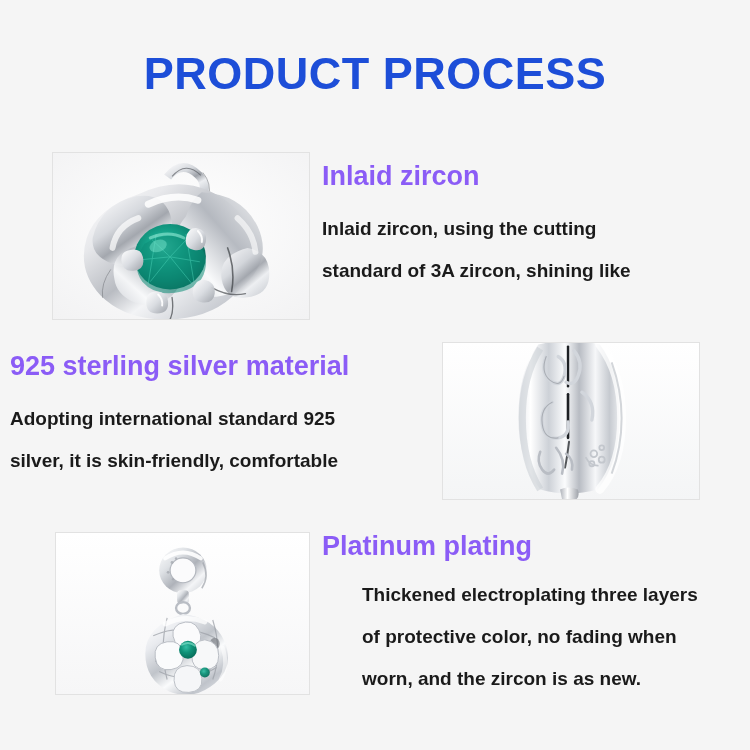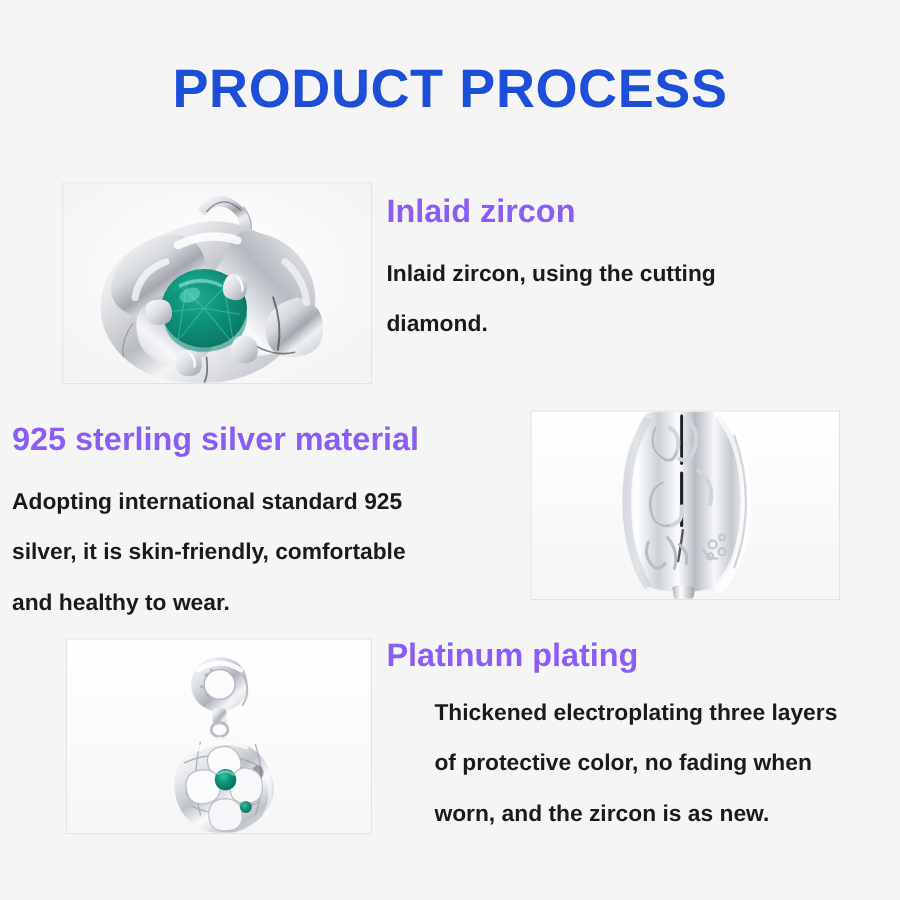--- a/index.html
+++ b/index.html
@@ -173,28 +173,27 @@
         <path d="M152 128 q12 2 11 14 q-1 10 -12 9 q-11 -1 -10 -12 q1 -11 11 -11 z" fill="url(#prong1)" opacity="0.95"></path>
         <path d="M146 79 q5 5 4 11" fill="none" stroke="#ffffff" stroke-width="2" stroke-linecap="round" opacity="0.9"></path>
         <path d="M106 143 q5 5 4 11" fill="none" stroke="#ffffff" stroke-width="2" stroke-linecap="round" opacity="0.9"></path>
       </g>
     </svg>
   </div>
 
   <div class="block-heading" id="blk1-heading">Inlaid zircon</div>
   <div class="block-body" id="blk1-body">
     <span class="ln">Inlaid zircon, using the cutting</span>
-    <span class="ln">diamond.</span>
+    <span class="ln">standard of 3A zircon, shining like</span>
   </div>
 
   <div class="block-heading" id="blk2-heading">925 sterling silver material</div>
   <div class="block-body" id="blk2-body">
     <span class="ln">Adopting international standard 925</span>
     <span class="ln">silver, it is skin-friendly, comfortable</span>
-    <span class="ln">and healthy to wear.</span>
   </div>
 
   <div class="photo" id="photo-2">
     <svg viewBox="0 0 258 158" preserveAspectRatio="xMidYMid slice">
       <defs>
         <linearGradient id="beadG" x1="0" y1="0" x2="1" y2="0">
           <stop offset="0%" stop-color="#e4e6ea"></stop>
           <stop offset="12%" stop-color="#ffffff"></stop>
           <stop offset="30%" stop-color="#cdd1d7"></stop>
           <stop offset="46%" stop-color="#fbfcfd"></stop>

